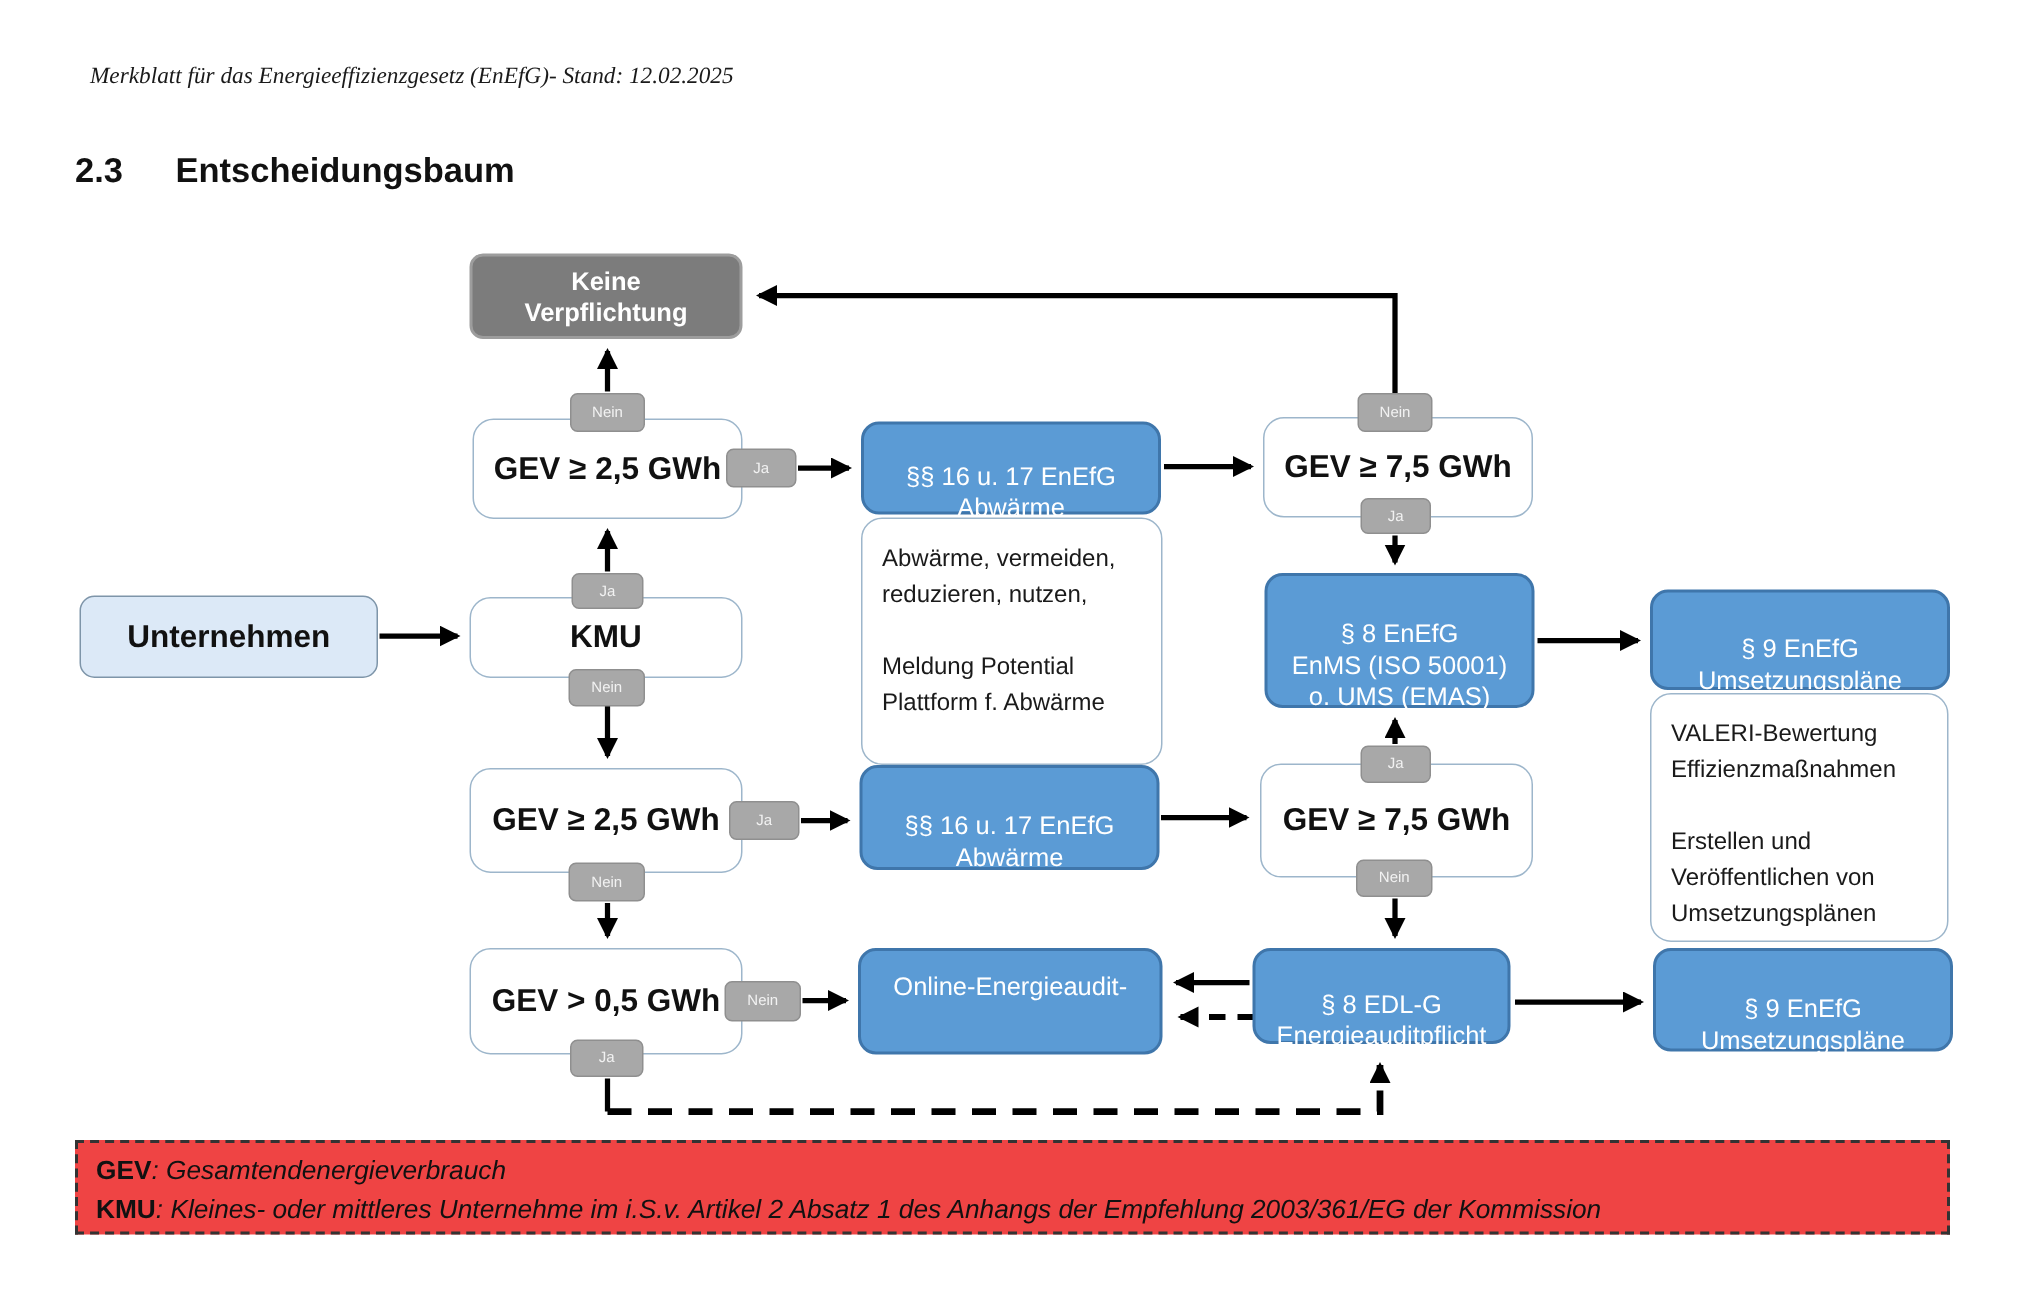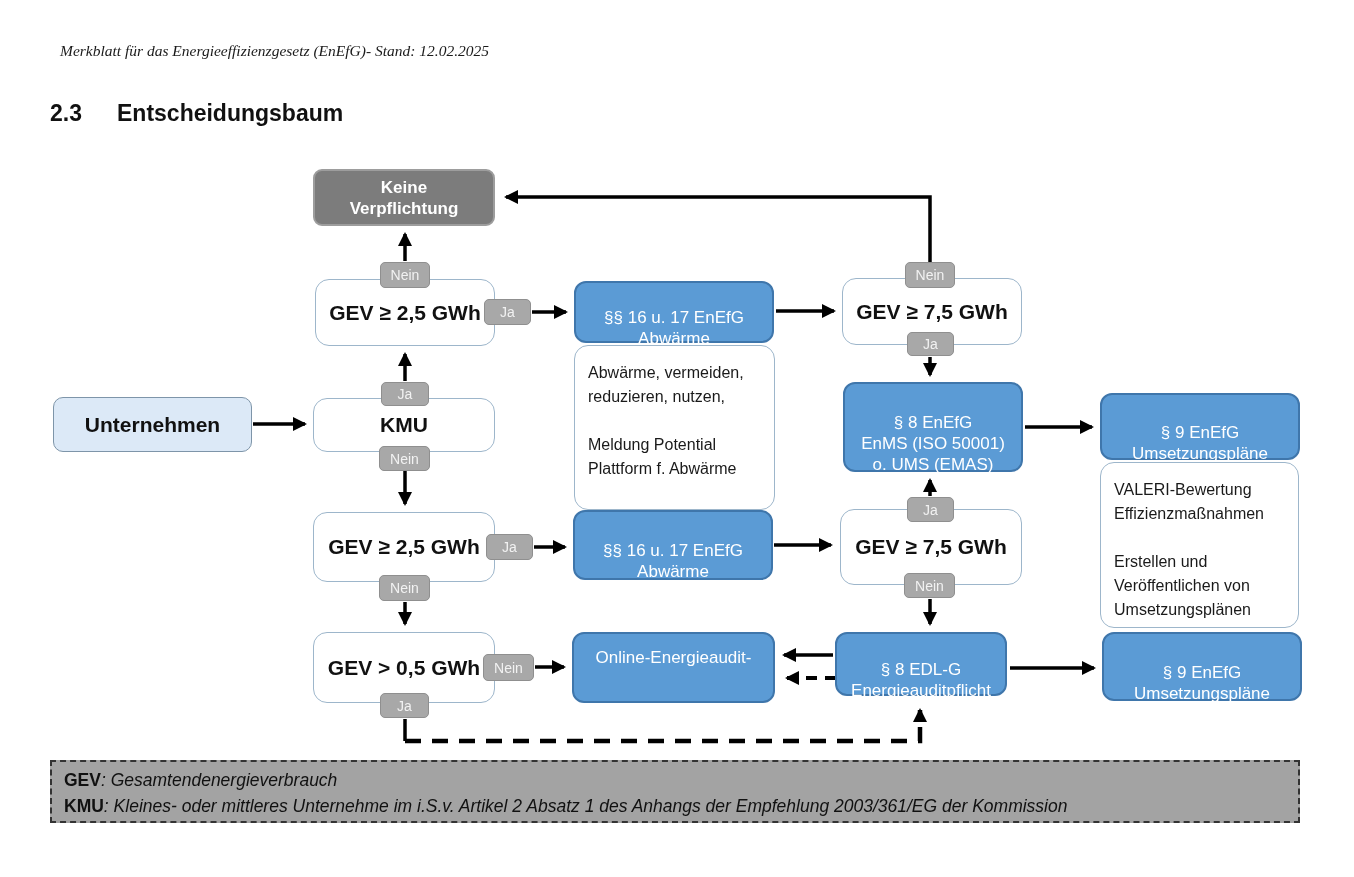--- a/index.html
+++ b/index.html
@@ -15,23 +15,23 @@
 
   .box{position:absolute;box-sizing:border-box;display:flex;flex-direction:column;align-items:center;justify-content:center;text-align:center;z-index:2;}
   .box.white{background:#ffffff;border:1.5px solid #9db6cb;border-radius:14px;font-weight:bold;font-size:21px;color:#111;}
   .box.blue{background:#5b9bd5;border:2px solid #3f76ab;border-radius:12px;color:#ffffff;font-size:17px;line-height:21px;}
   .box.blue .b1{font-weight:normal;margin-top:32px;}
   .box.gray{background:#7c7c7c;border:2px solid #9d9d9d;border-radius:9px;color:#fff;font-weight:bold;font-size:17px;line-height:21px;}
   .box.lightblue{background:#dce9f7;border:1.5px solid #7e95a9;border-radius:10px;font-weight:bold;font-size:21px;color:#111;}
   .box.note{background:#ffffff;border:1.5px solid #9db6cb;border-radius:14px;font-size:16px;color:#1a1a1a;align-items:flex-start;justify-content:flex-start;text-align:center;padding:15px 8px 8px 13px;line-height:24px;font-weight:normal;}
   .note .gap{margin-top:24px;}
 
-  .tag{position:absolute;box-sizing:border-box;background:#a8a8a8;border:1.5px solid #8f8f8f;border-radius:5px;color:#f2f2f2;font-size:14px;display:flex;align-items:center;justify-content:center;z-index:3;}
+  .tag{position:absolute;box-sizing:border-box;background:#a8a8a8;border:1.5px solid #8f8f8f;border-radius:5px;color:#f2f2f2;font-size:10px;display:flex;align-items:center;justify-content:center;z-index:3;}
 
-  .legend{position:absolute;left:50px;top:760px;width:1250px;height:63px;box-sizing:border-box;border:2px dashed #333;background:#a3a3a3;z-index:2;padding:5px 12px;font-size:17.5px;color:#111;line-height:26px;}
+  .legend{position:absolute;left:50px;top:760px;width:1250px;height:63px;box-sizing:border-box;border:2px dashed #333;background:#ef4444;z-index:2;padding:5px 12px;font-size:17.5px;color:#111;line-height:26px;}
   .legend .term{font-weight:bold;font-style:normal;}
   .legend .def{font-style:italic;}
 </style>
 </head>
 <body>
 
 <div class="stage">
 
   <div class="doc-header">Merkblatt für das Energieeffizienzgesetz (EnEfG)- Stand: 12.02.2025</div>
 

